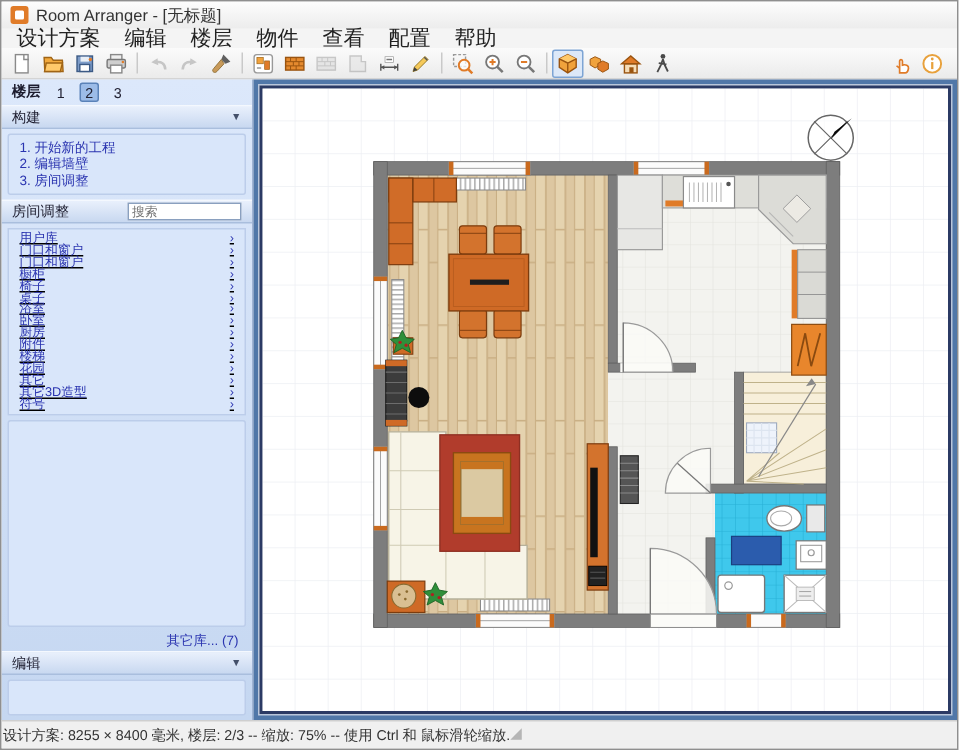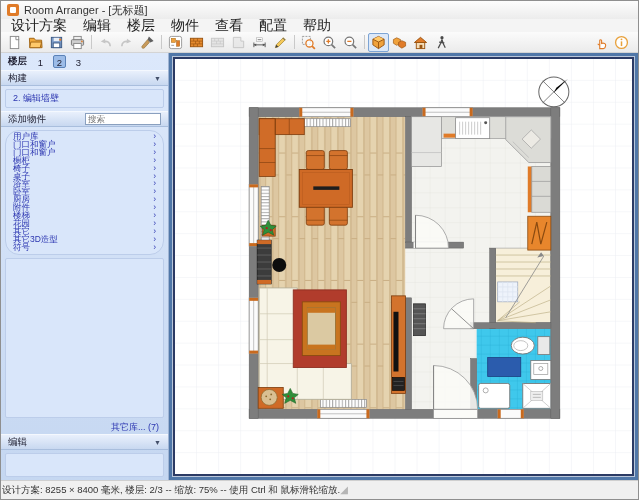--- a/index.html
+++ b/index.html
@@ -36,21 +36,21 @@
   .floors-row{height:17px;flex:0 0 17px;display:flex;align-items:center;gap:7px;padding:0 7px;color:#1c1c2e;font-weight:bold;font-size:9.5px;}
   .floor-btn{min-width:13px;height:13px;line-height:13px;text-align:center;color:#223;font-weight:normal;border:1px solid transparent;border-radius:2px;}
   .floor-btn.active{background:#9cbce8;border-color:#5a82b8;}
   .section-header{height:16px;flex:0 0 16px;display:flex;align-items:center;padding:0 7px;font-size:9.5px;color:#1c1c2e;
     background:linear-gradient(#e9f0fc,#c8d8f0);border-top:1px solid #f4f8fe;border-bottom:1px solid #a9bedd;}
   .section-header .chev-down{margin-left:auto;font-size:7px;color:#44506a;}
   .panel{margin:3px 4px;background:#d9e6fa;border:1px solid #bccdea;border-radius:2px;}
   .build-panel{padding:3px 7px;flex:0 0 auto;}
   .build-step{color:#2b35b0;line-height:11px;white-space:nowrap;cursor:pointer;}
   .search-input{margin-left:auto;width:76px;height:12px;font-size:8.5px;border:1px solid #8aa0bf;padding:0 2px;color:#333;font-family:inherit;}
-  .cat-list{list-style:none;margin:3px 4px;padding:2px 7px;background:#d9e6fa;border:1px solid #bccdea;border-radius:14px;flex:0 0 auto;}
+  .cat-list{list-style:none;margin:3px 4px;padding:2px 7px;background:#d9e6fa;border:1px solid #bccdea;border-radius:0;flex:0 0 auto;text-decoration:underline;}
   .cat-item{display:flex;align-items:center;line-height:7.9px;font-size:8.5px;color:#2b35b0;cursor:pointer;white-space:nowrap;}
   .cat-item .chev-right{margin-left:auto;color:#2b35b0;font-size:8.5px;}
   .empty-panel{flex:1;margin:0 4px 2px 4px;background:#d9e6fa;border:1px solid #bccdea;border-radius:2px;}
   .more-libs{flex:0 0 14px;line-height:14px;padding:0 9px;color:#2b35b0;cursor:pointer;text-align:right;}
   .edit-panel{flex:0 0 24px;margin:3px 4px;background:#d9e6fa;border:1px solid #bccdea;border-radius:2px;}
 
   
   .canvas-wrap{flex:1;background:#5077a8;padding:3px;min-width:0;}
   .cf2{height:100%;border:1px solid #b9c6da;}
   .cf3{height:100%;border:2px solid #2b3a64;background:#fff;position:relative;overflow:hidden;}
@@ -250,25 +250,27 @@
             <span class="floor-btn">3</span>
           </span>
       </div>
 
       <div class="section-header">
         <span>构建</span>
         <span class="chev-down">▼</span>
       </div>
 
       <div class="panel build-panel">
+        <div class="build-step">1.  开始新的工程</div>
         <div class="build-step">2.  编辑墙壁</div>
+        <div class="build-step">3.  房间调整</div>
       </div>
 
       <div class="section-header">
-        <span>添加物件</span>
+        <span>房间调整</span>
         <input class="search-input" placeholder="搜索" style="">
       </div>
 
       <ul class="cat-list" id="cat-list">
           <li class="cat-item">
             <span>用户库</span>
             <span class="chev-right">›</span>
           </li>
           <li class="cat-item">
             <span>门口和窗户</span>

